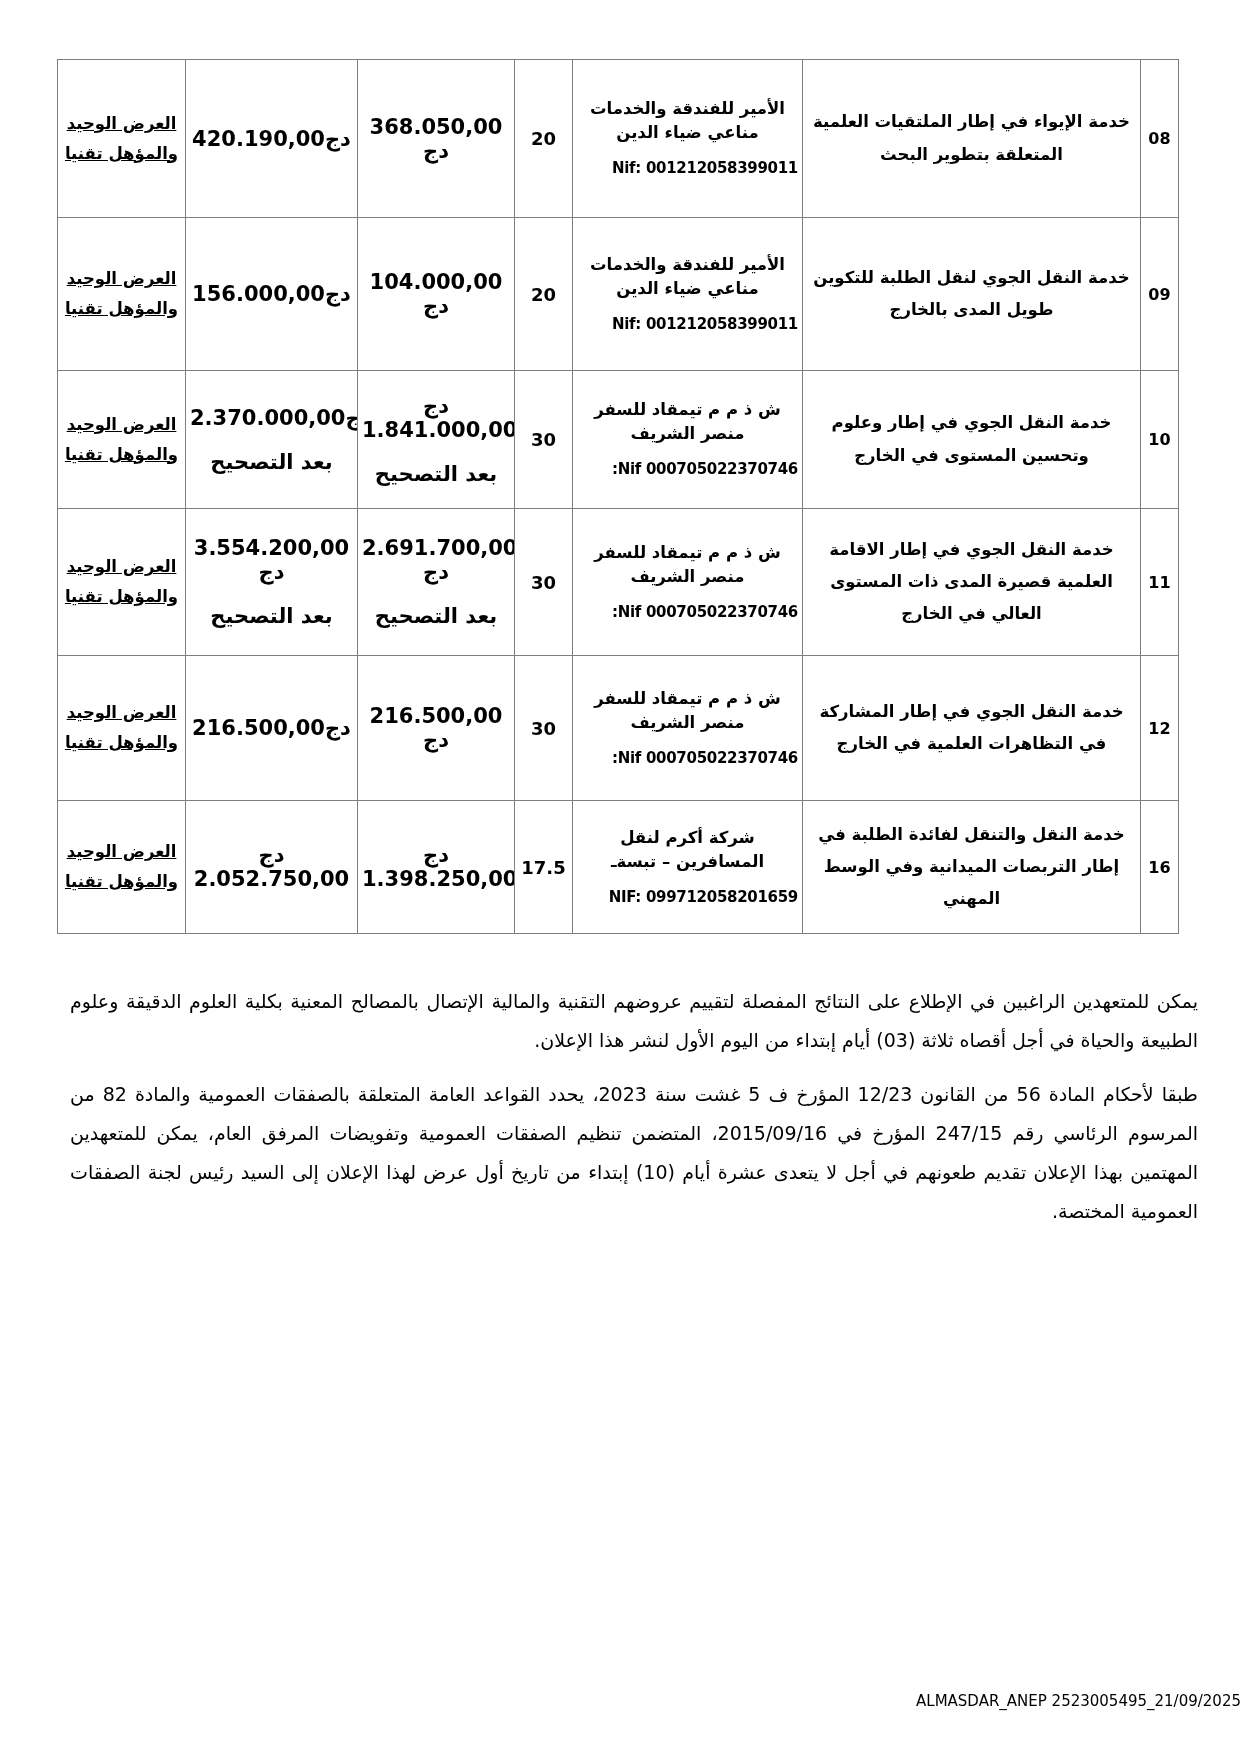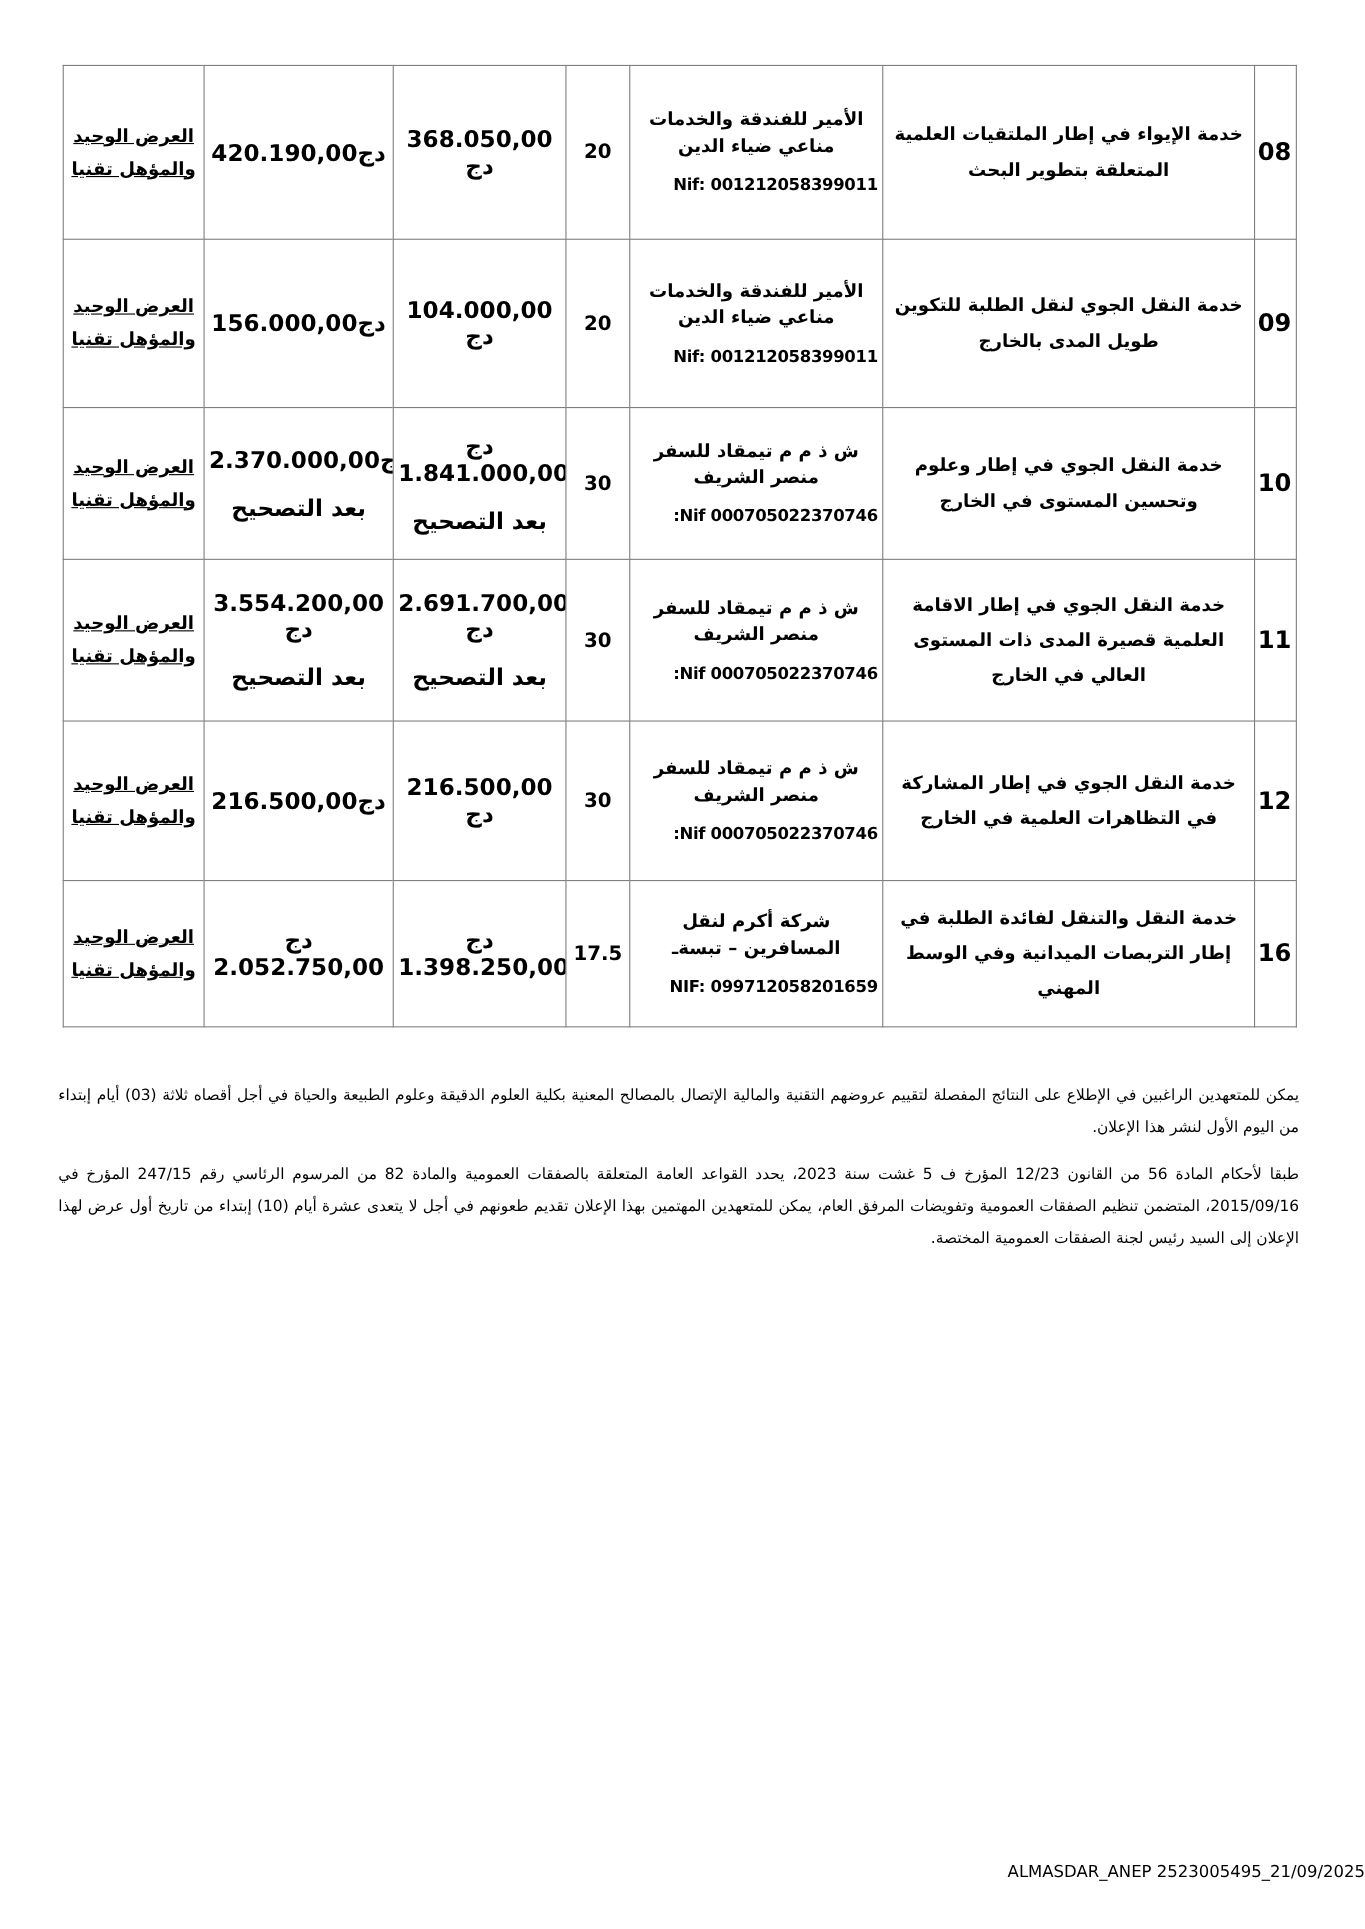--- a/index.html
+++ b/index.html
@@ -8,33 +8,33 @@
     font-family:"DejaVu Sans",sans-serif;color:#000;overflow:hidden;
   }
   .results-table{
     position:absolute;left:57px;top:59px;width:1121px;
     border-collapse:collapse;table-layout:fixed;
   }
   .results-table td{
     border:1px solid #7f7f7f;vertical-align:middle;text-align:center;
     padding:2px 4px;font-weight:bold;overflow:hidden;
   }
-  .c-num{font-size:22px;}
+  .c-num{font-size:16px;}
   .c-service{font-size:16.5px;line-height:1.95;}
   .c-company{font-size:16.5px;line-height:1.45;}
   .co-line{margin:0 0;}
   .nif{direction:ltr;text-align:right;margin-top:13px;font-size:15px;letter-spacing:-0.3px;}
   .c-qty{font-size:18px;}
   .c-amt{font-size:21px;}
   .amt-line{direction:ltr;text-align:center;}
   .amt-sub{margin-top:20px;}
   .c-note{font-size:16.5px;line-height:1.8;text-decoration:underline;}
   .paragraphs{
-    position:absolute;left:53px;top:982px;width:1128px;
-    direction:rtl;text-align:justify;font-size:14px;line-height:2.05;
+    position:absolute;left:70px;top:982px;width:1128px;
+    direction:rtl;text-align:justify;font-size:19px;line-height:2.05;
   }
   .para{margin:0 0 15px 0;}
   .footer{
     position:absolute;left:0;top:1692px;width:100%;
     text-align:right;font-size:15px;direction:ltr;
   }
 </style>
 </head>
 <body>
 

